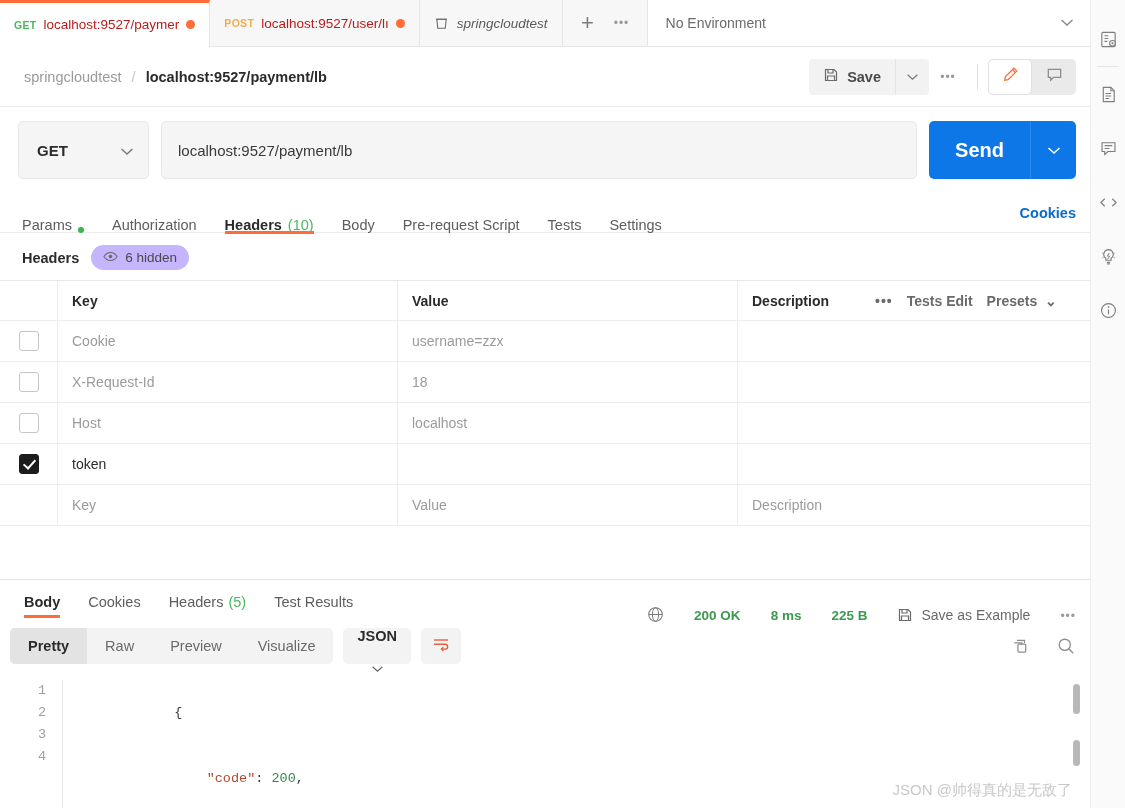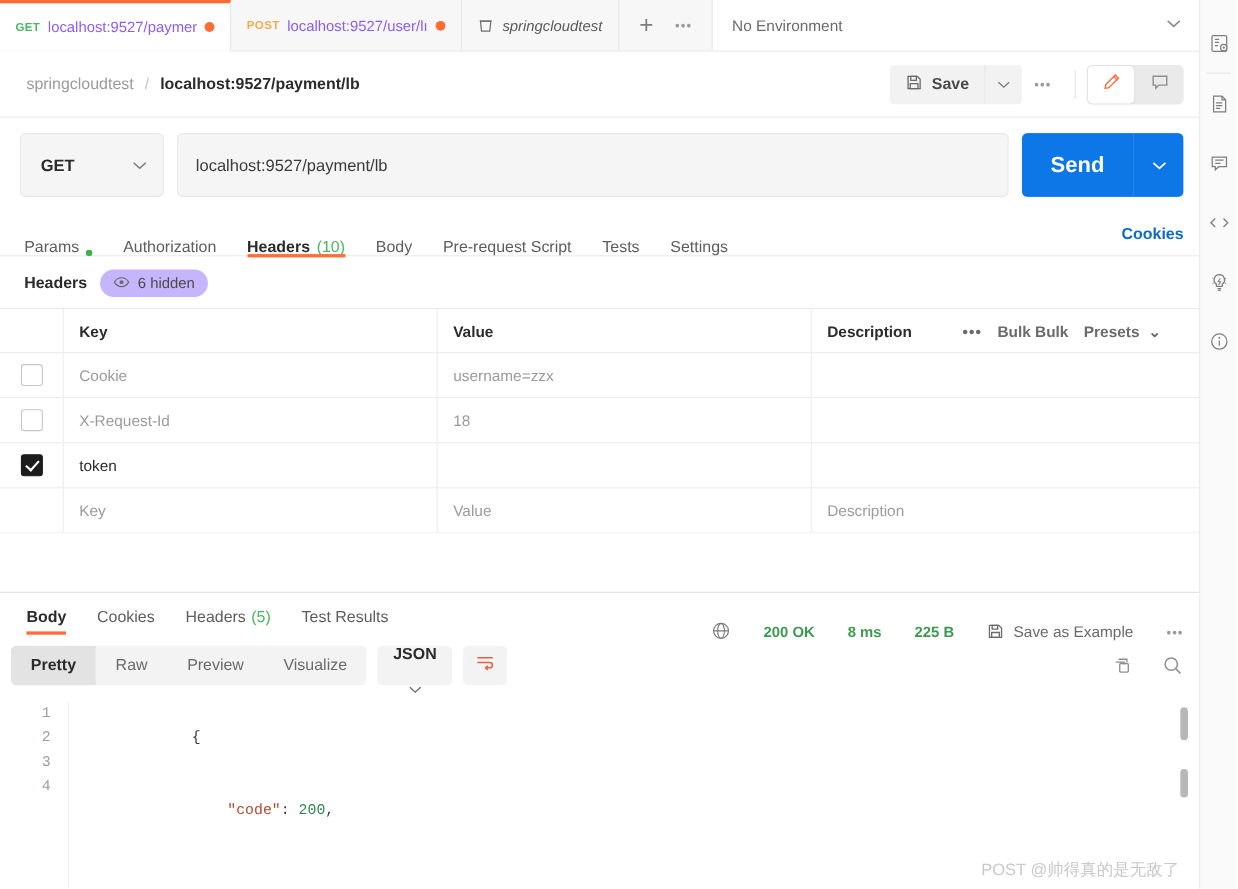--- a/index.html
+++ b/index.html
@@ -24,21 +24,21 @@
     padding: 0 14px; position: relative; cursor: pointer;
     border-right: 1px solid #e6e6e6;
     font-size: 13.5px; color: #4a4a4a; max-width: 215px;
   }
   .tab.active { background: #ffffff; border-top: 3px solid #ff6c37; padding-top: 0; }
   .tab.active::after { content:""; position:absolute; left:0; right:0; bottom:-1px; height:1px; background:#fff; }
   .tab .method { font-size: 10.5px; font-weight: 700; letter-spacing: .3px; }
   .method.get { color: #4ab85c; }
   .method.post { color: #f0ad4e; }
   .tab .tname {
-    font-size: 13.5px; color: #8b5cf6; white-space: nowrap;
+    font-size: 13.5px; color: #b91c1c; white-space: nowrap;
     overflow: hidden; text-overflow: clip; max-width: 140px;
   }
   .unsaved-dot { width: 9px; height: 9px; border-radius: 50%; background: #ff6c37; flex:none; }
   .tab.coll { gap: 8px; }
   .tab.coll .tname { font-style: italic; color: #5a5a5a; max-width: none; }
   .tabstrip-actions { display: flex; align-items: center; gap: 4px; padding: 0 10px; border-right: 1px solid #e6e6e6;}
   .ticon { width: 30px; height: 30px; display:flex; align-items:center; justify-content:center;
            color:#8c8c8c; border-radius:4px; cursor:pointer; }
   .plus-glyph { font-size: 22px; font-weight: 300; color:#7d7d7d; line-height: 1; }
   .dots-glyph { letter-spacing: 1px; font-size: 12px; color:#9a9a9a; }
@@ -376,21 +376,21 @@
 
     <div class="tbl">
       <div class="trow head">
         <div class="cell c-chk"></div>
         <div class="cell c-key">Key</div>
         <div class="cell c-val">Value</div>
         <div class="cell c-desc">
           <span>Description</span>
           <span class="tbl-actions" style="margin-left:38px;">
             <span class="ta dots-glyph">•••</span>
-            <span class="ta">Bulk Bulk</span>
+            <span class="ta">Tests Edit</span>
             <span class="ta">
               <span>Presets</span>
               <span style="margin-left:4px;">⌄</span>
             </span>
           </span>
         </div>
       </div>
 
       <div class="trow">
         <div class="cell c-chk">
@@ -403,20 +403,28 @@
 
       <div class="trow">
         <div class="cell c-chk">
           <div class="chk"></div>
         </div>
         <div class="cell c-key muted">X-Request-Id</div>
         <div class="cell c-val muted">18</div>
         <div class="cell c-desc muted"></div>
       </div>
 
+      <div class="trow">
+        <div class="cell c-chk">
+          <div class="chk"></div>
+        </div>
+        <div class="cell c-key muted">Host</div>
+        <div class="cell c-val muted">localhost</div>
+        <div class="cell c-desc muted"></div>
+      </div>
 
       <div class="trow">
         <div class="cell c-chk">
           <div class="chk checked"></div>
         </div>
         <div class="cell c-key">token</div>
         <div class="cell c-val"></div>
         <div class="cell c-desc"></div>
       </div>
 
@@ -528,21 +536,21 @@
           </div>
 
           <div class="scroll-track">
             <div class="scroll-thumb" style="top:0px;height:30px;"></div>
             <div class="scroll-thumb" style="top:56px;height:26px;"></div>
           </div>
         </div>
       </div>
     </div>
 
-    <div class="watermark">POST @帅得真的是无敌了</div>
+    <div class="watermark">JSON @帅得真的是无敌了</div>
   </div>
 
   <div class="rail">
     <div class="rail-icon">
       <svg width="19" height="19" viewBox="0 0 20 20" fill="none" stroke="#7e7e7e" stroke-width="1.2">
         <rect x="3" y="2.5" width="14" height="15" rx="1.2"></rect>
           <path d="M5.8 6h4M5.8 9h4M5.8 12h3"></path>
         <circle cx="14.2" cy="14" r="3" fill="#fafafa"></circle>
           <circle cx="14.2" cy="14" r="1.1" fill="#7e7e7e" stroke="none"></circle>
       </svg>

